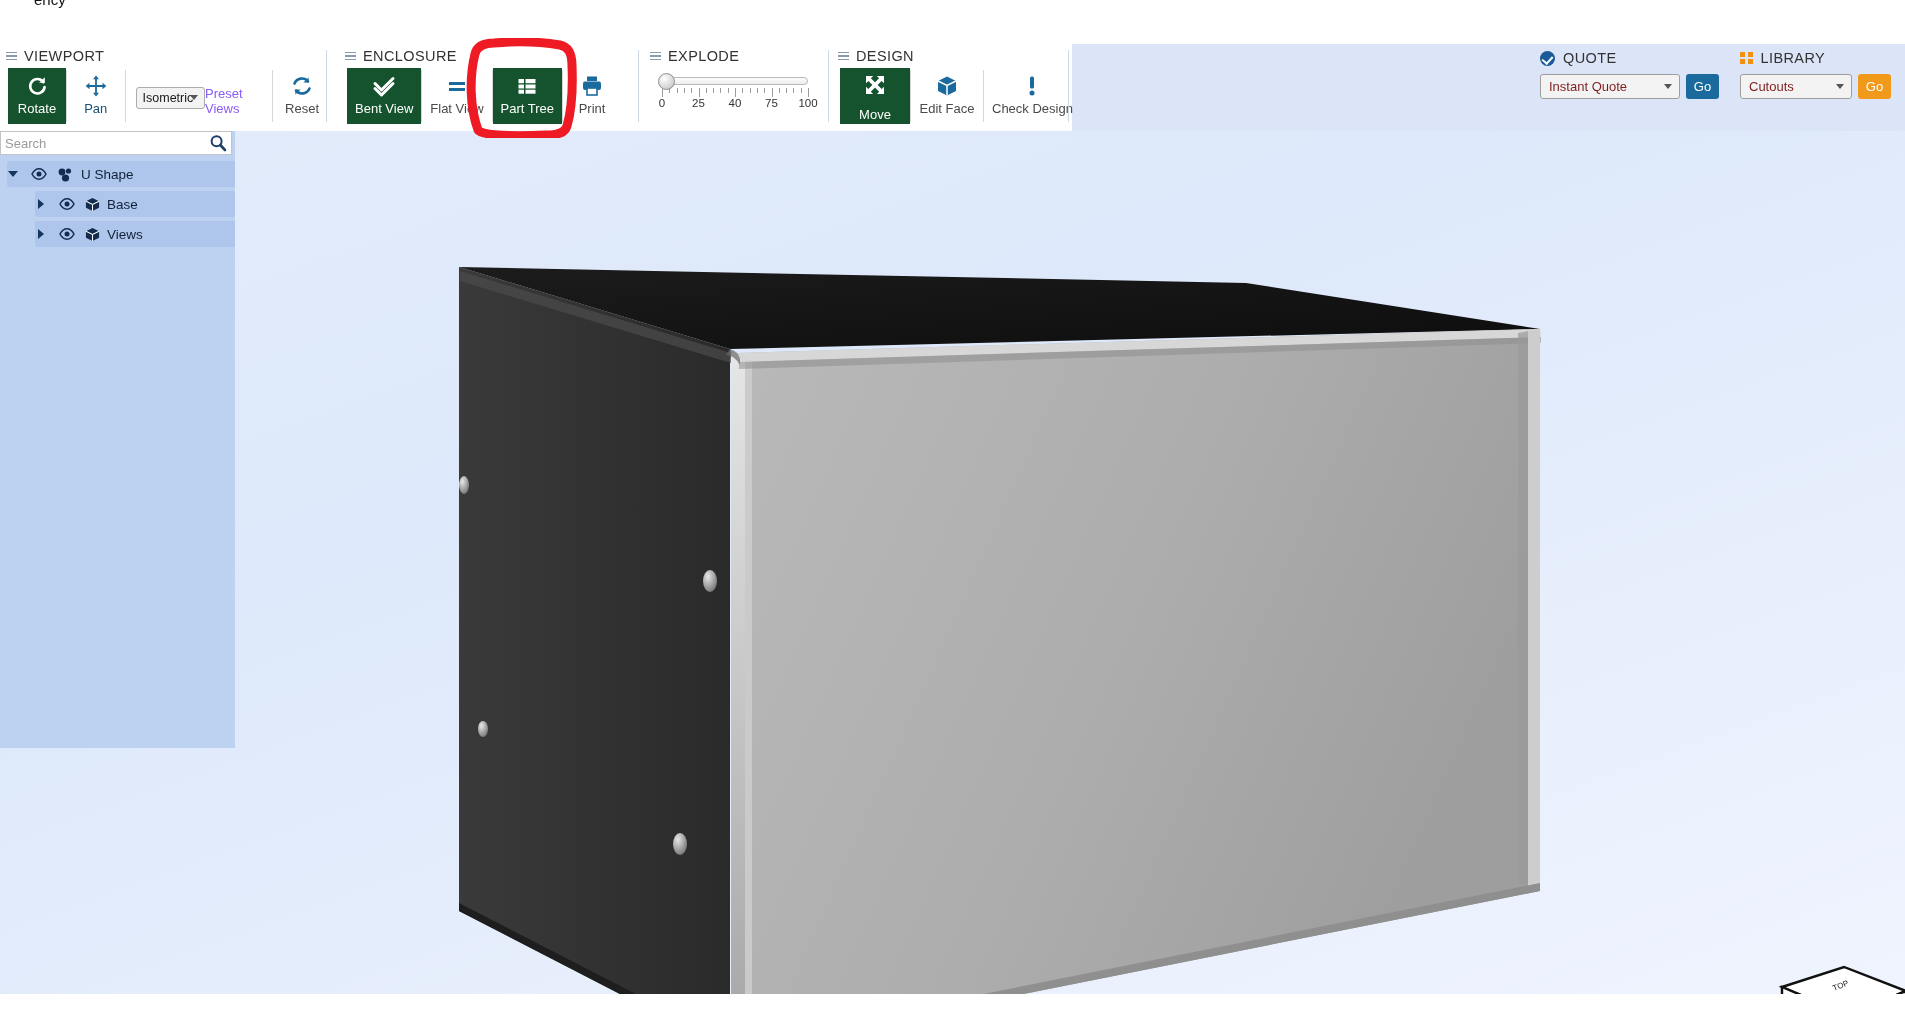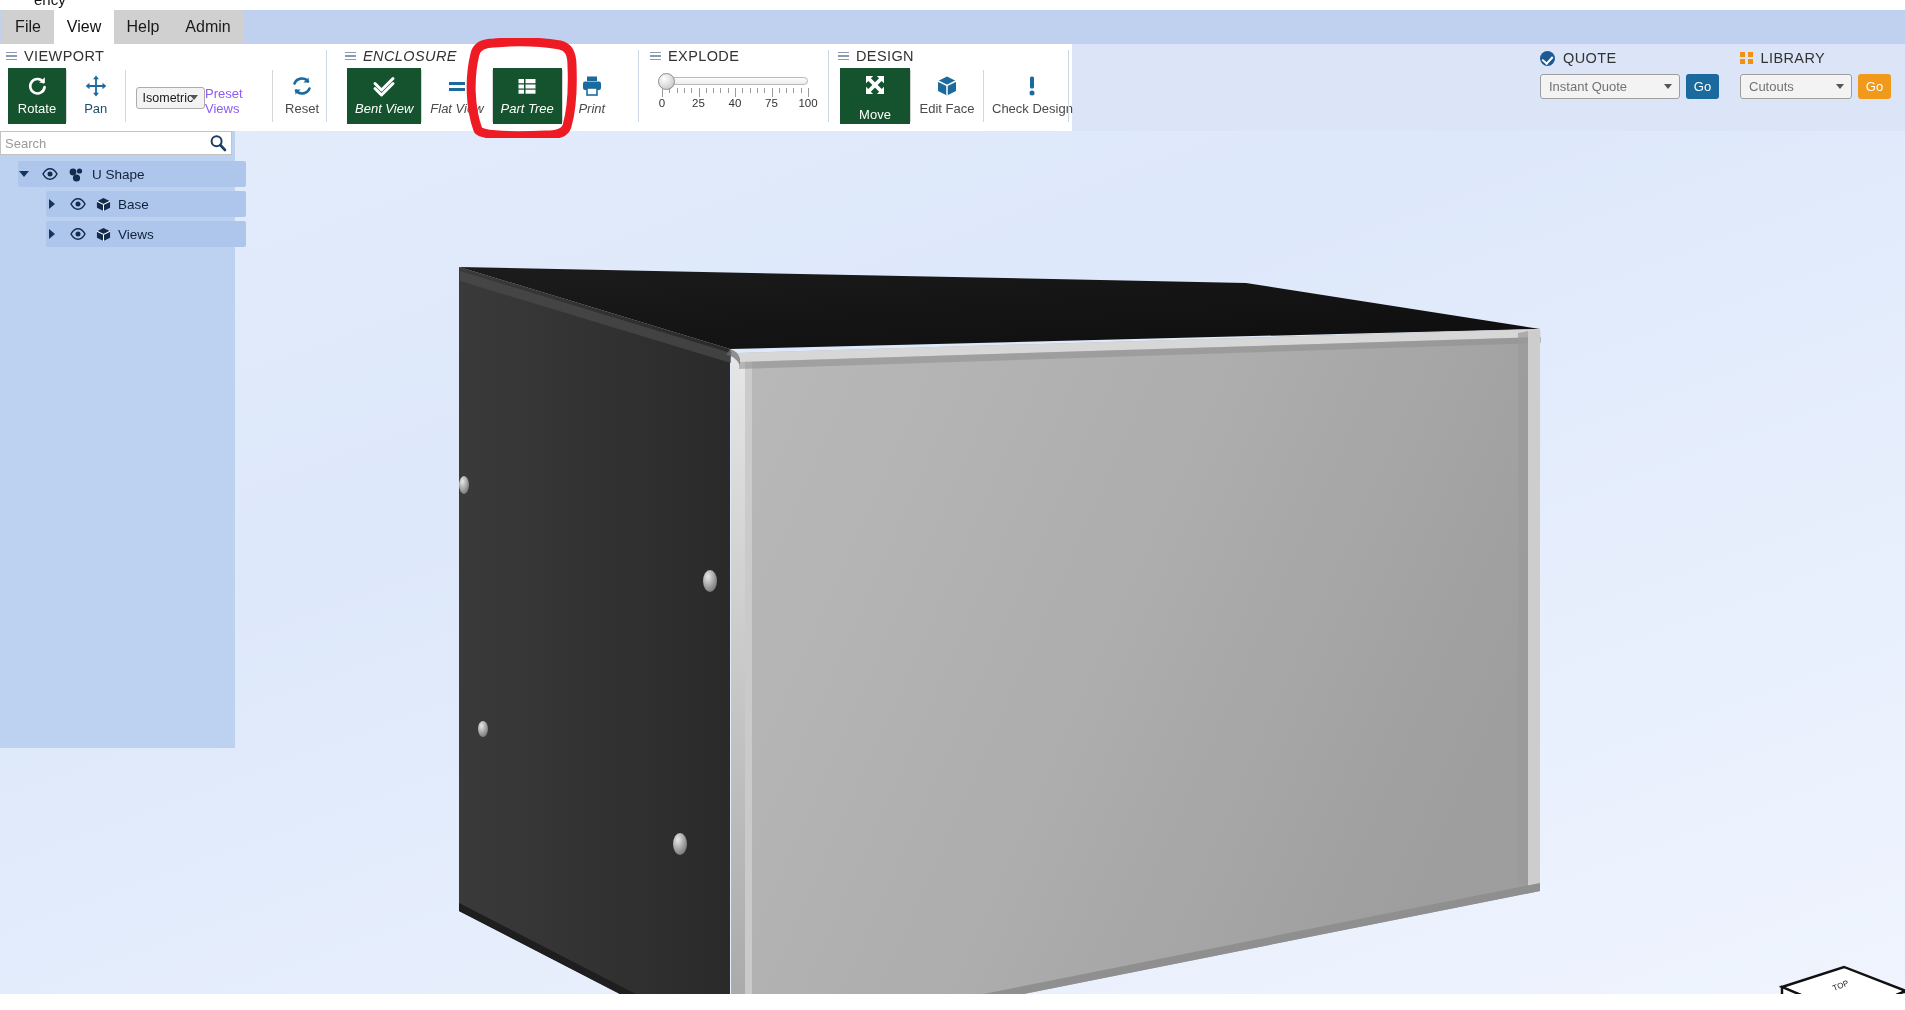--- a/index.html
+++ b/index.html
@@ -121,21 +121,21 @@
   .check-circle::after {
     content:""; position:absolute; left:4px; top:3px; width:5px; height:8px;
     border:solid #fff; border-width:0 2px 2px 0; transform:rotate(42deg);
   }
   .gridicon { display:grid; grid-template-columns:5px 5px; grid-template-rows:5px 5px; gap:2.5px; }
   .gridicon i { background:#f29111; display:block; width:5px; height:5px; }
   .qlrow { display:flex; align-items:center; gap:6px; margin-top:6px; }
   .qlselect {
     height:25px; background:#f3f3f3; border:1px solid #9e9e9e; border-radius:3px;
     display:flex; align-items:center; padding:0 20px 0 8px;
-    font-size:13px; color:#737373; position:relative; cursor:pointer;
+    font-size:13px; color:#7f1d1d; position:relative; cursor:pointer;
   }
   .qlselect .caret {
     position:absolute; right:7px; width:0; height:0;
     border-left:4px solid transparent; border-right:4px solid transparent;
     border-top:5px solid #555;
   }
   .gobtn {
     height:25px; min-width:33px; border-radius:3px; color:#fff;
     display:flex; align-items:center; justify-content:center;
     font-size:13px; cursor:pointer; user-select:none;
@@ -151,21 +151,21 @@
     background:#ffffff; border:1px solid #c3c3c3;
     display:flex; align-items:center; padding:0 4px 0 2px;
   }
   .searchbox input {
     flex:1; border:none; outline:none; font-size:13px;
     font-family:"Liberation Sans", sans-serif; color:#0f766e; background:transparent;
   }
   .searchbox input::placeholder { color:#9a9a9a; }
   .mag { width:18px; height:18px; flex:0 0 18px; }
 
-  .tree { position:absolute; left:12px; top:28px; width:235px; }
+  .tree { position:absolute; left:1px; top:28px; width:235px; }
   .trow {
     position:relative; height:30px; display:flex; align-items:center;
     cursor:pointer; user-select:none;
   }
   .trow .hl {
     position:absolute; top:2px; height:26px; background:#aec6ec; border-radius:2px;
   }
   .trow > * { position:relative; z-index:2; }
   .tw-arrow { width:16px; display:flex; align-items:center; justify-content:center; }
   .arrow-down { width:0;height:0;border-left:5px solid transparent;border-right:5px solid transparent;border-top:6px solid #15365c; }
@@ -202,34 +202,20 @@
 </style>
 </head>
 <body>
 
 <div id="app">
 
   <div class="titlestrip">
     <div class="ttext">ency</div>
   </div>
 
-  <div class="menubar" id="menubar">
-      <div class="menutab" style="left: 2px; width: 52px;">
-        <span>File</span>
-      </div>
-      <div class="menutab active" style="left: 54px; width: 60px;">
-        <span>View</span>
-      </div>
-      <div class="menutab" style="left: 114px; width: 58px;">
-        <span>Help</span>
-      </div>
-      <div class="menutab" style="left: 172px; width: 72px;">
-        <span>Admin</span>
-      </div>
-    </div>
 
   <div class="ribbon">
     <div class="ribbon-bg-left"></div>
     <div class="ribbon-bg-right"></div>
 
     <div class="rgroup" style="left:6px; width:325px;">
       <div class="ghead">
         <span class="hamburger">
             <i></i>
             <i></i>
@@ -274,21 +260,21 @@
               <path d="M18.6 3.4v5.2h-5.2z" fill="#1b6a9e"></path>
               <path d="M5.4 20.6v-5.2h5.2z" fill="#1b6a9e"></path>
             </svg>
           </span>
           <span class="lb dim">Reset</span>
         </div>
       </div>
       <div class="gsep" style="left:320px;"></div>
     </div>
 
-    <div class="rgroup" style="left:345px; width:295px;font-style:italic;">
+    <div class="rgroup" style="left:345px; width:295px;">
       <div class="ghead">
         <span class="hamburger">
             <i></i>
             <i></i>
             <i></i>
           </span>
         <span>ENCLOSURE</span>
       </div>
       <div class="gbody" style="left:2px;">
         <div class="rbtn active">

